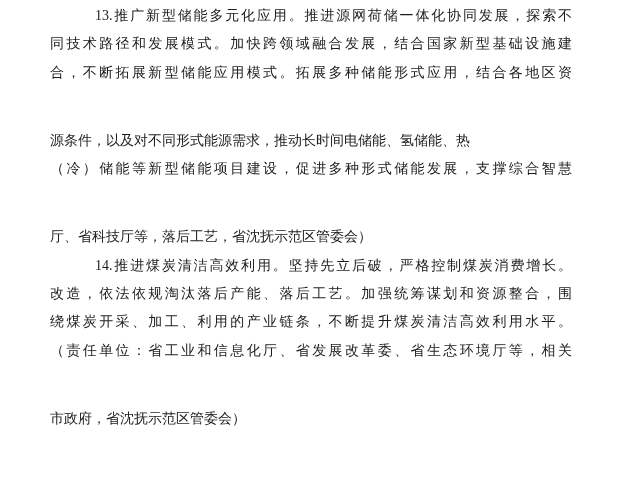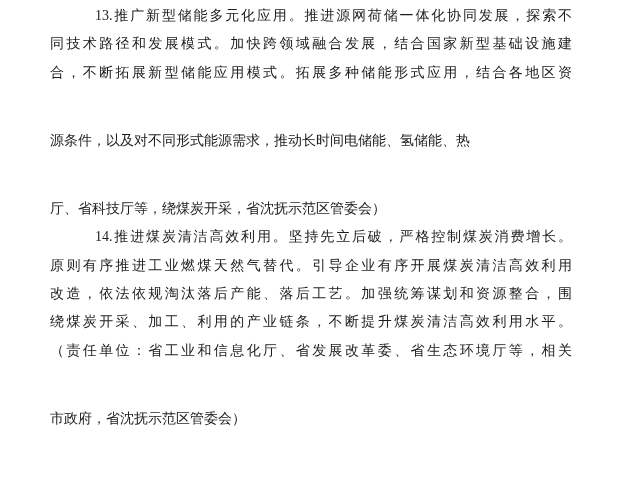--- a/index.html
+++ b/index.html
@@ -43,26 +43,26 @@
 </head>
 <body>
 
 <div class="page">
 
   <div class="paragraph">
     <div class="line indent">13.推广新型储能多元化应用。推进源网荷储一体化协同发展，探索不</div>
     <div class="line">同技术路径和发展模式。加快跨领域融合发展，结合国家新型基础设施建</div>
     <div class="line">合，不断拓展新型储能应用模式。拓展多种储能形式应用，结合各地区资</div>
     <div class="line natural">源条件，以及对不同形式能源需求，推动长时间电储能、氢储能、热</div>
-    <div class="line natural">厅、省科技厅等，绕煤炭开采，省沈抚示范区管委会）</div>
+    <div class="line">（冷）储能等新型储能项目建设，促进多种形式储能发展，支撑综合智慧</div>
+    <div class="line natural">厅、省科技厅等，落后工艺，省沈抚示范区管委会）</div>
   </div>
 
 
   <div class="paragraph">
     <div class="line indent">14.推进煤炭清洁高效利用。坚持先立后破，严格控制煤炭消费增长。</div>
-    <div class="line">原则有序推进工业燃煤天然气替代。引导企业有序开展煤炭清洁高效利用</div>
     <div class="line">改造，依法依规淘汰落后产能、落后工艺。加强统筹谋划和资源整合，围</div>
     <div class="line">绕煤炭开采、加工、利用的产业链条，不断提升煤炭清洁高效利用水平。</div>
     <div class="line">（责任单位：省工业和信息化厅、省发展改革委、省生态环境厅等，相关</div>
     <div class="line natural">市政府，省沈抚示范区管委会）</div>
   </div>
 
 </div>
 
 </body></html>

